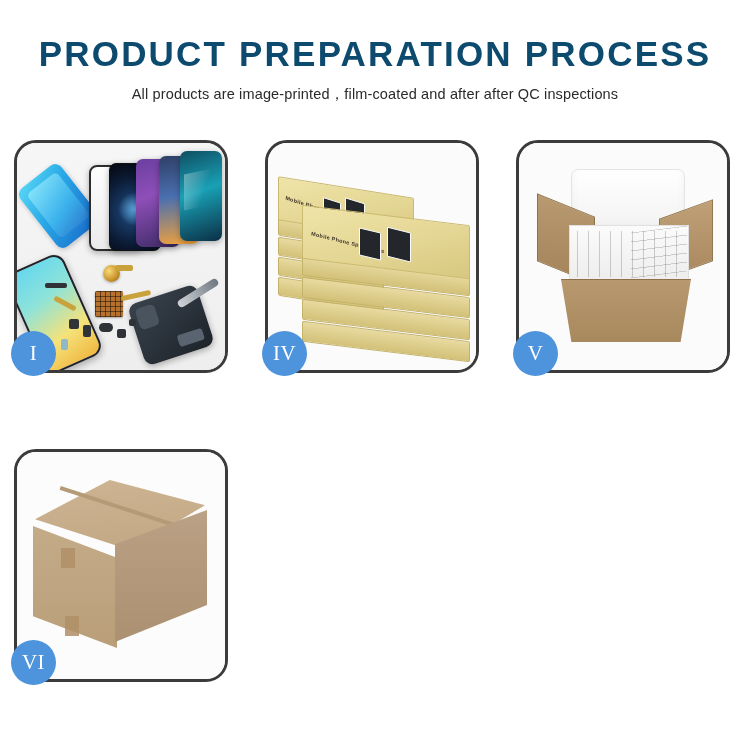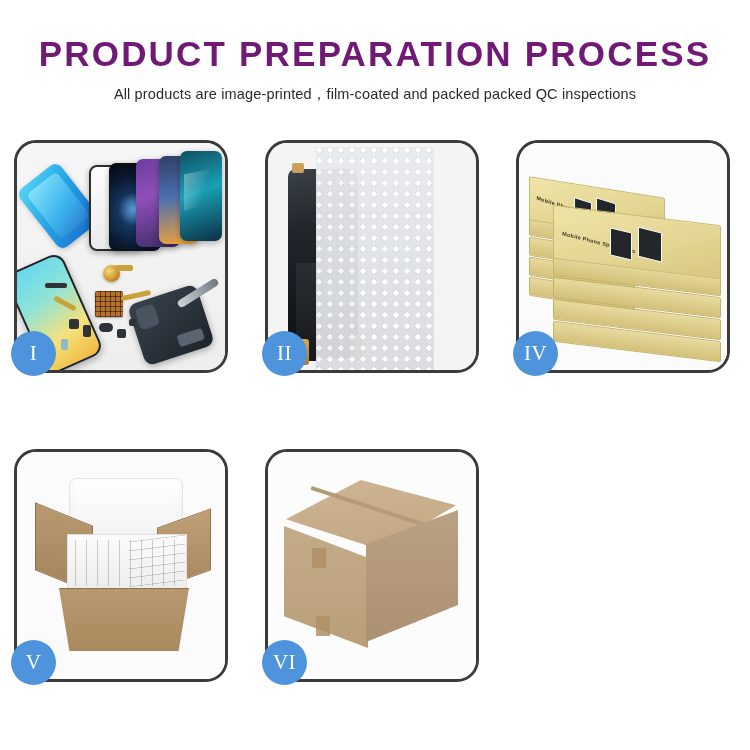--- a/index.html
+++ b/index.html
@@ -6,21 +6,21 @@
   body{
     width:750px;height:750px;background:#ffffff;
     font-family:"Liberation Sans",sans-serif;
     overflow:hidden;position:relative;
   }
   .page{width:750px;height:750px;position:relative;}
 
   
   .header{padding-top:36px;text-align:center;}
   .title{
-    font-size:35px;font-weight:700;color:#701a75;
+    font-size:35px;font-weight:700;color:#0c4a6e;
     letter-spacing:2.2px;line-height:1.05;white-space:nowrap;
   }
   .subtitle{
     margin-top:12px;font-size:14.5px;color:#2a2a2a;
     letter-spacing:.15px;white-space:nowrap;
   }
 
   
   .grid{
     position:absolute;left:14px;top:140px;
@@ -273,21 +273,21 @@
   }
   .tapeT{position:absolute;width:14px;height:20px;background:#b08f66;opacity:.85;}
 </style>
 </head>
 <body>
 
 <div class="page">
 
   <div class="header">
     <div class="title">PRODUCT PREPARATION PROCESS</div>
-    <div class="subtitle">All products are image-printed，film-coated and packed packed QC inspections</div>
+    <div class="subtitle">All products are image-printed，film-coated and after after QC inspections</div>
   </div>
 
   <div class="grid">
 
     <div class="panel">
       <div class="panel-inner p1">
         <div class="shield"></div>
         <div class="phone ph-glass"></div>
         <div class="phone ph-dark"></div>
         <div class="phone ph-purple"></div>
@@ -305,31 +305,20 @@
         <div class="part" style="left:112px;top:176px;width:7px;height:7px;"></div>
         <div class="part" style="left:44px;top:196px;width:7px;height:11px;background:#8fb9c6;"></div>
         <div class="flex" style="left:36px;top:158px;width:24px;height:5px;transform:rotate(28deg);"></div>
         <div class="flex" style="left:104px;top:150px;width:30px;height:5px;transform:rotate(-12deg);"></div>
         <div class="flex" style="left:98px;top:122px;width:18px;height:6px;"></div>
         <div class="screwdriver"></div>
       </div>
       <div class="badge">I</div>
     </div>
 
-    <div class="panel">
-      <div class="panel-inner p2">
-        <div class="lcd"></div>
-        <div class="lcd-strip"></div>
-        <div class="tape" style="left:24px;top:20px;"></div>
-        <div class="gold" style="left:30px;top:196px;"></div>
-        <div class="gold" style="left:86px;top:192px;"></div>
-        <div class="bag"></div>
-      </div>
-      <div class="badge">II</div>
-    </div>
 
 
     <div class="panel">
       <div class="panel-inner p4">
         <div class="stack">
 
           <div class="sbox sbox-side" style="left:6px;top:58px;width:104px;height:17px;transform:skewY(9deg);"></div>
           <div class="sbox sbox-side" style="left:6px;top:78px;width:104px;height:17px;transform:skewY(9deg);"></div>
           <div class="sbox sbox-side" style="left:6px;top:98px;width:104px;height:17px;transform:skewY(9deg);"></div>
           <div class="sbox sbox-side" style="left:6px;top:118px;width:104px;height:17px;transform:skewY(9deg);"></div>

